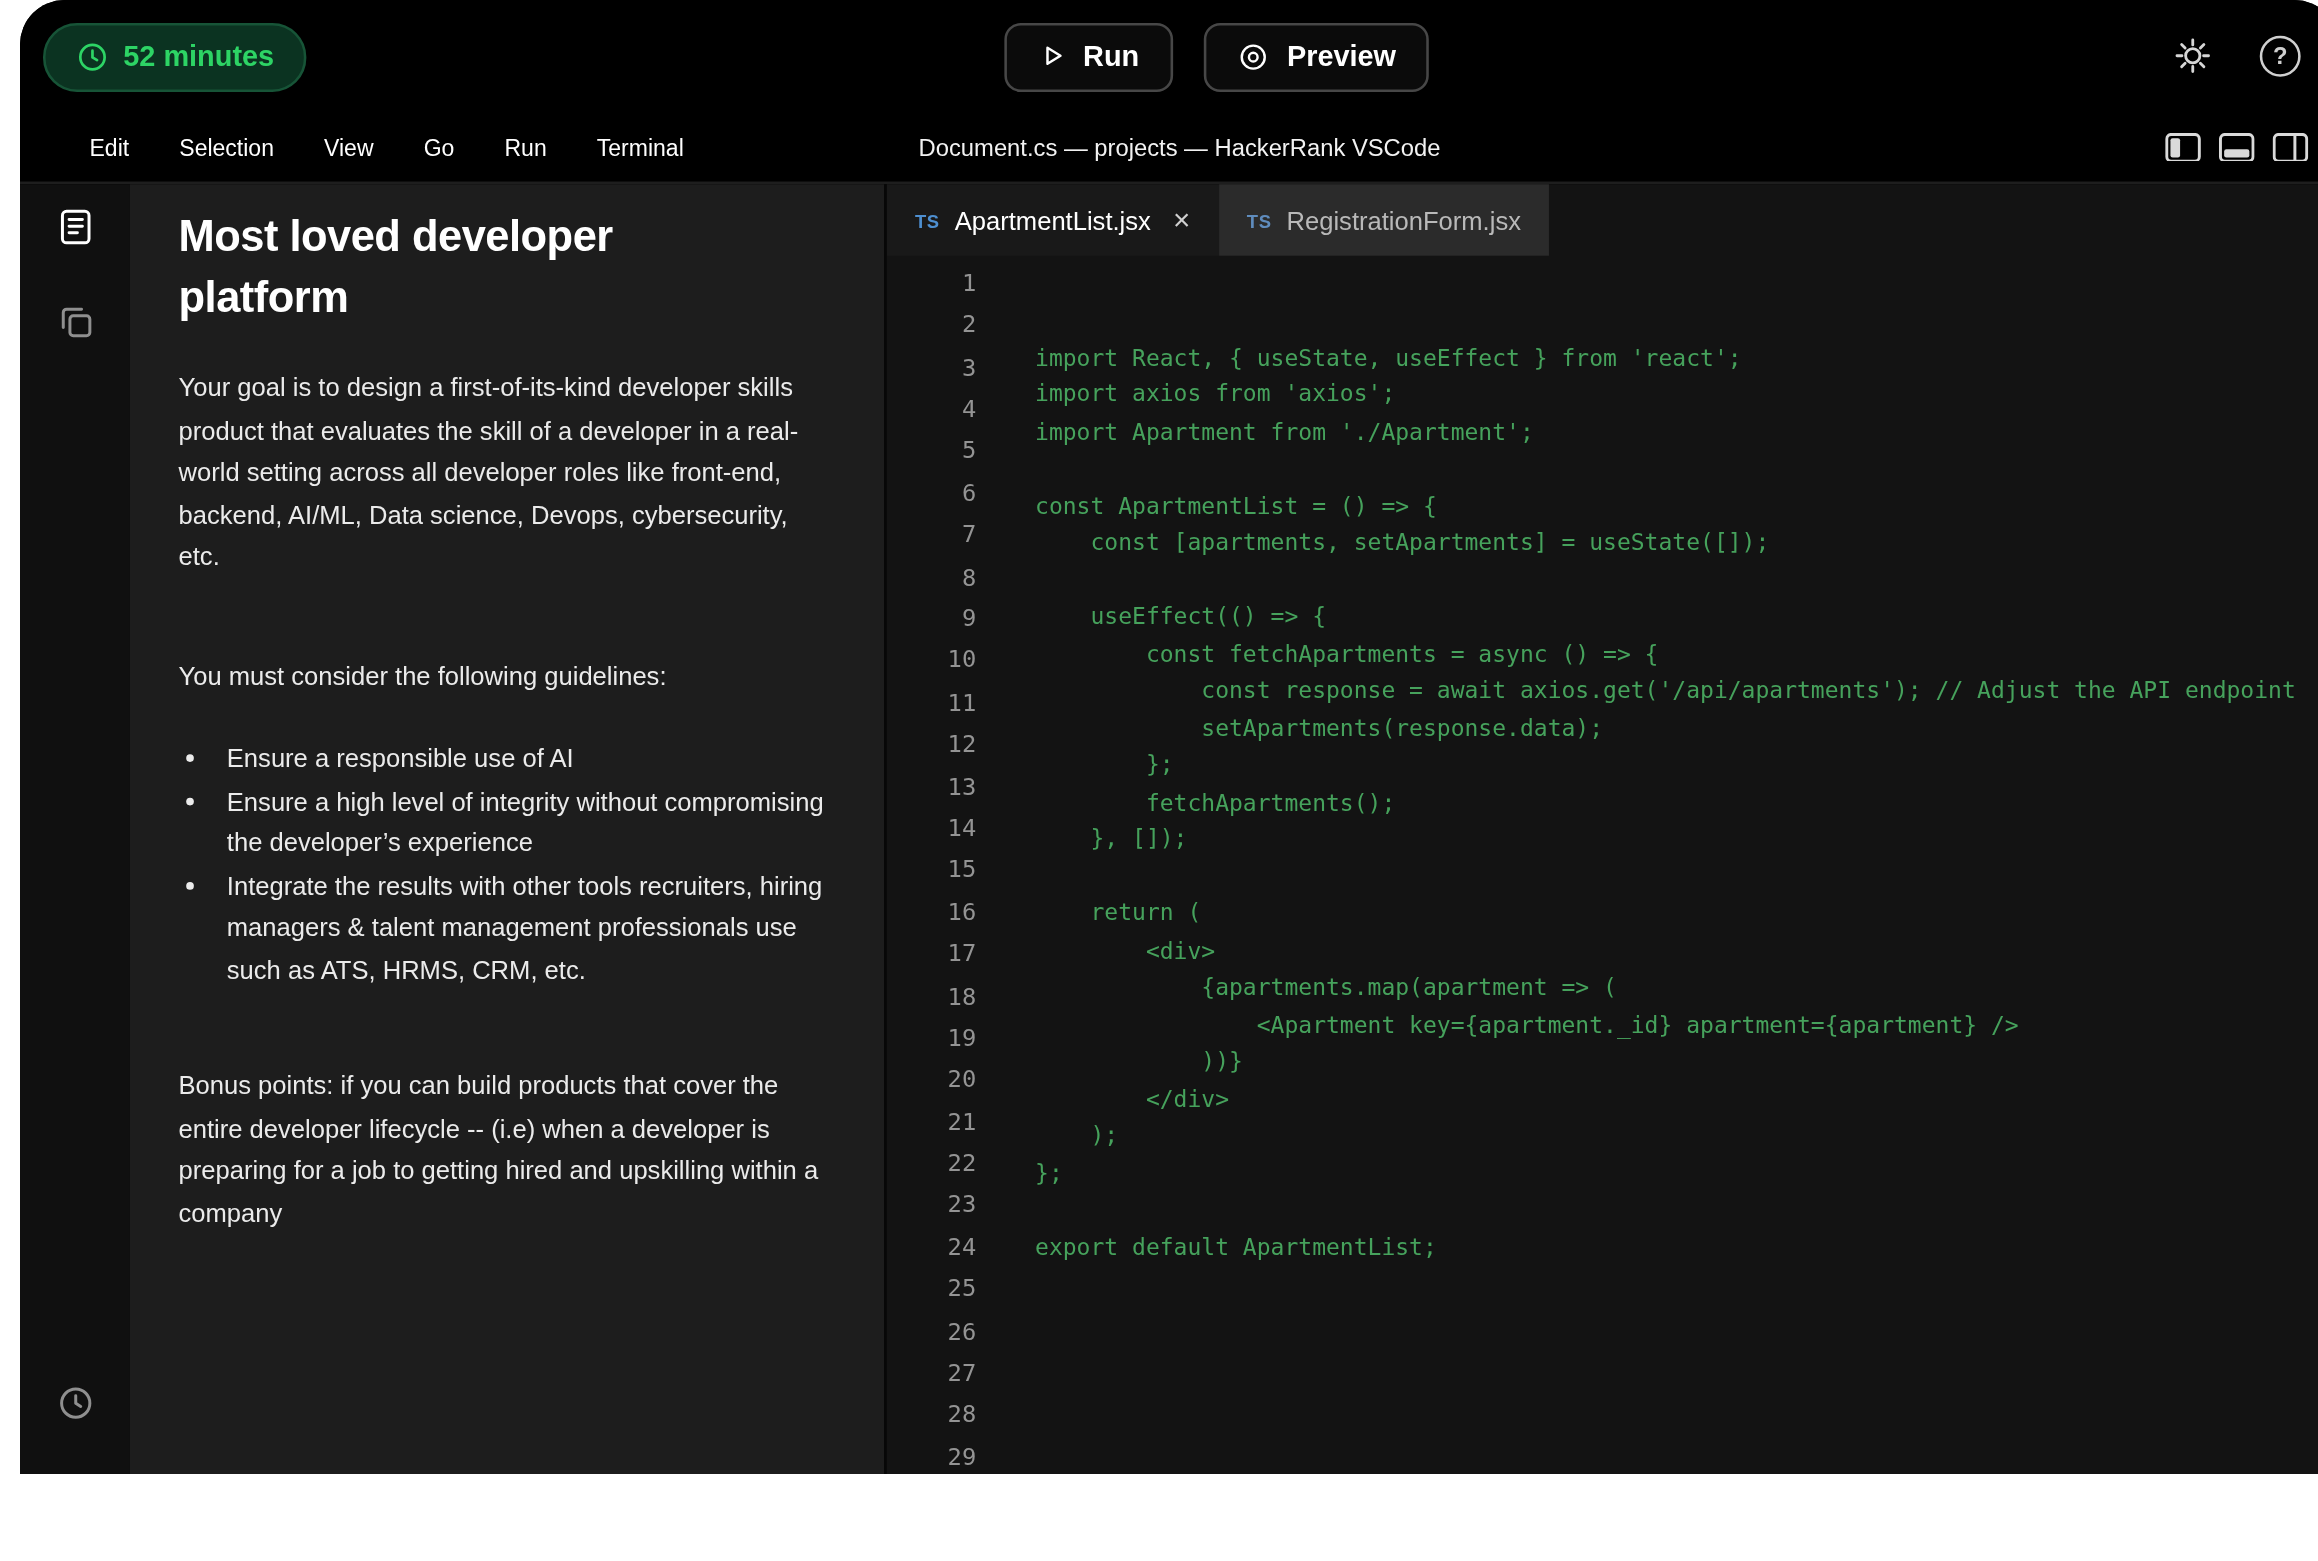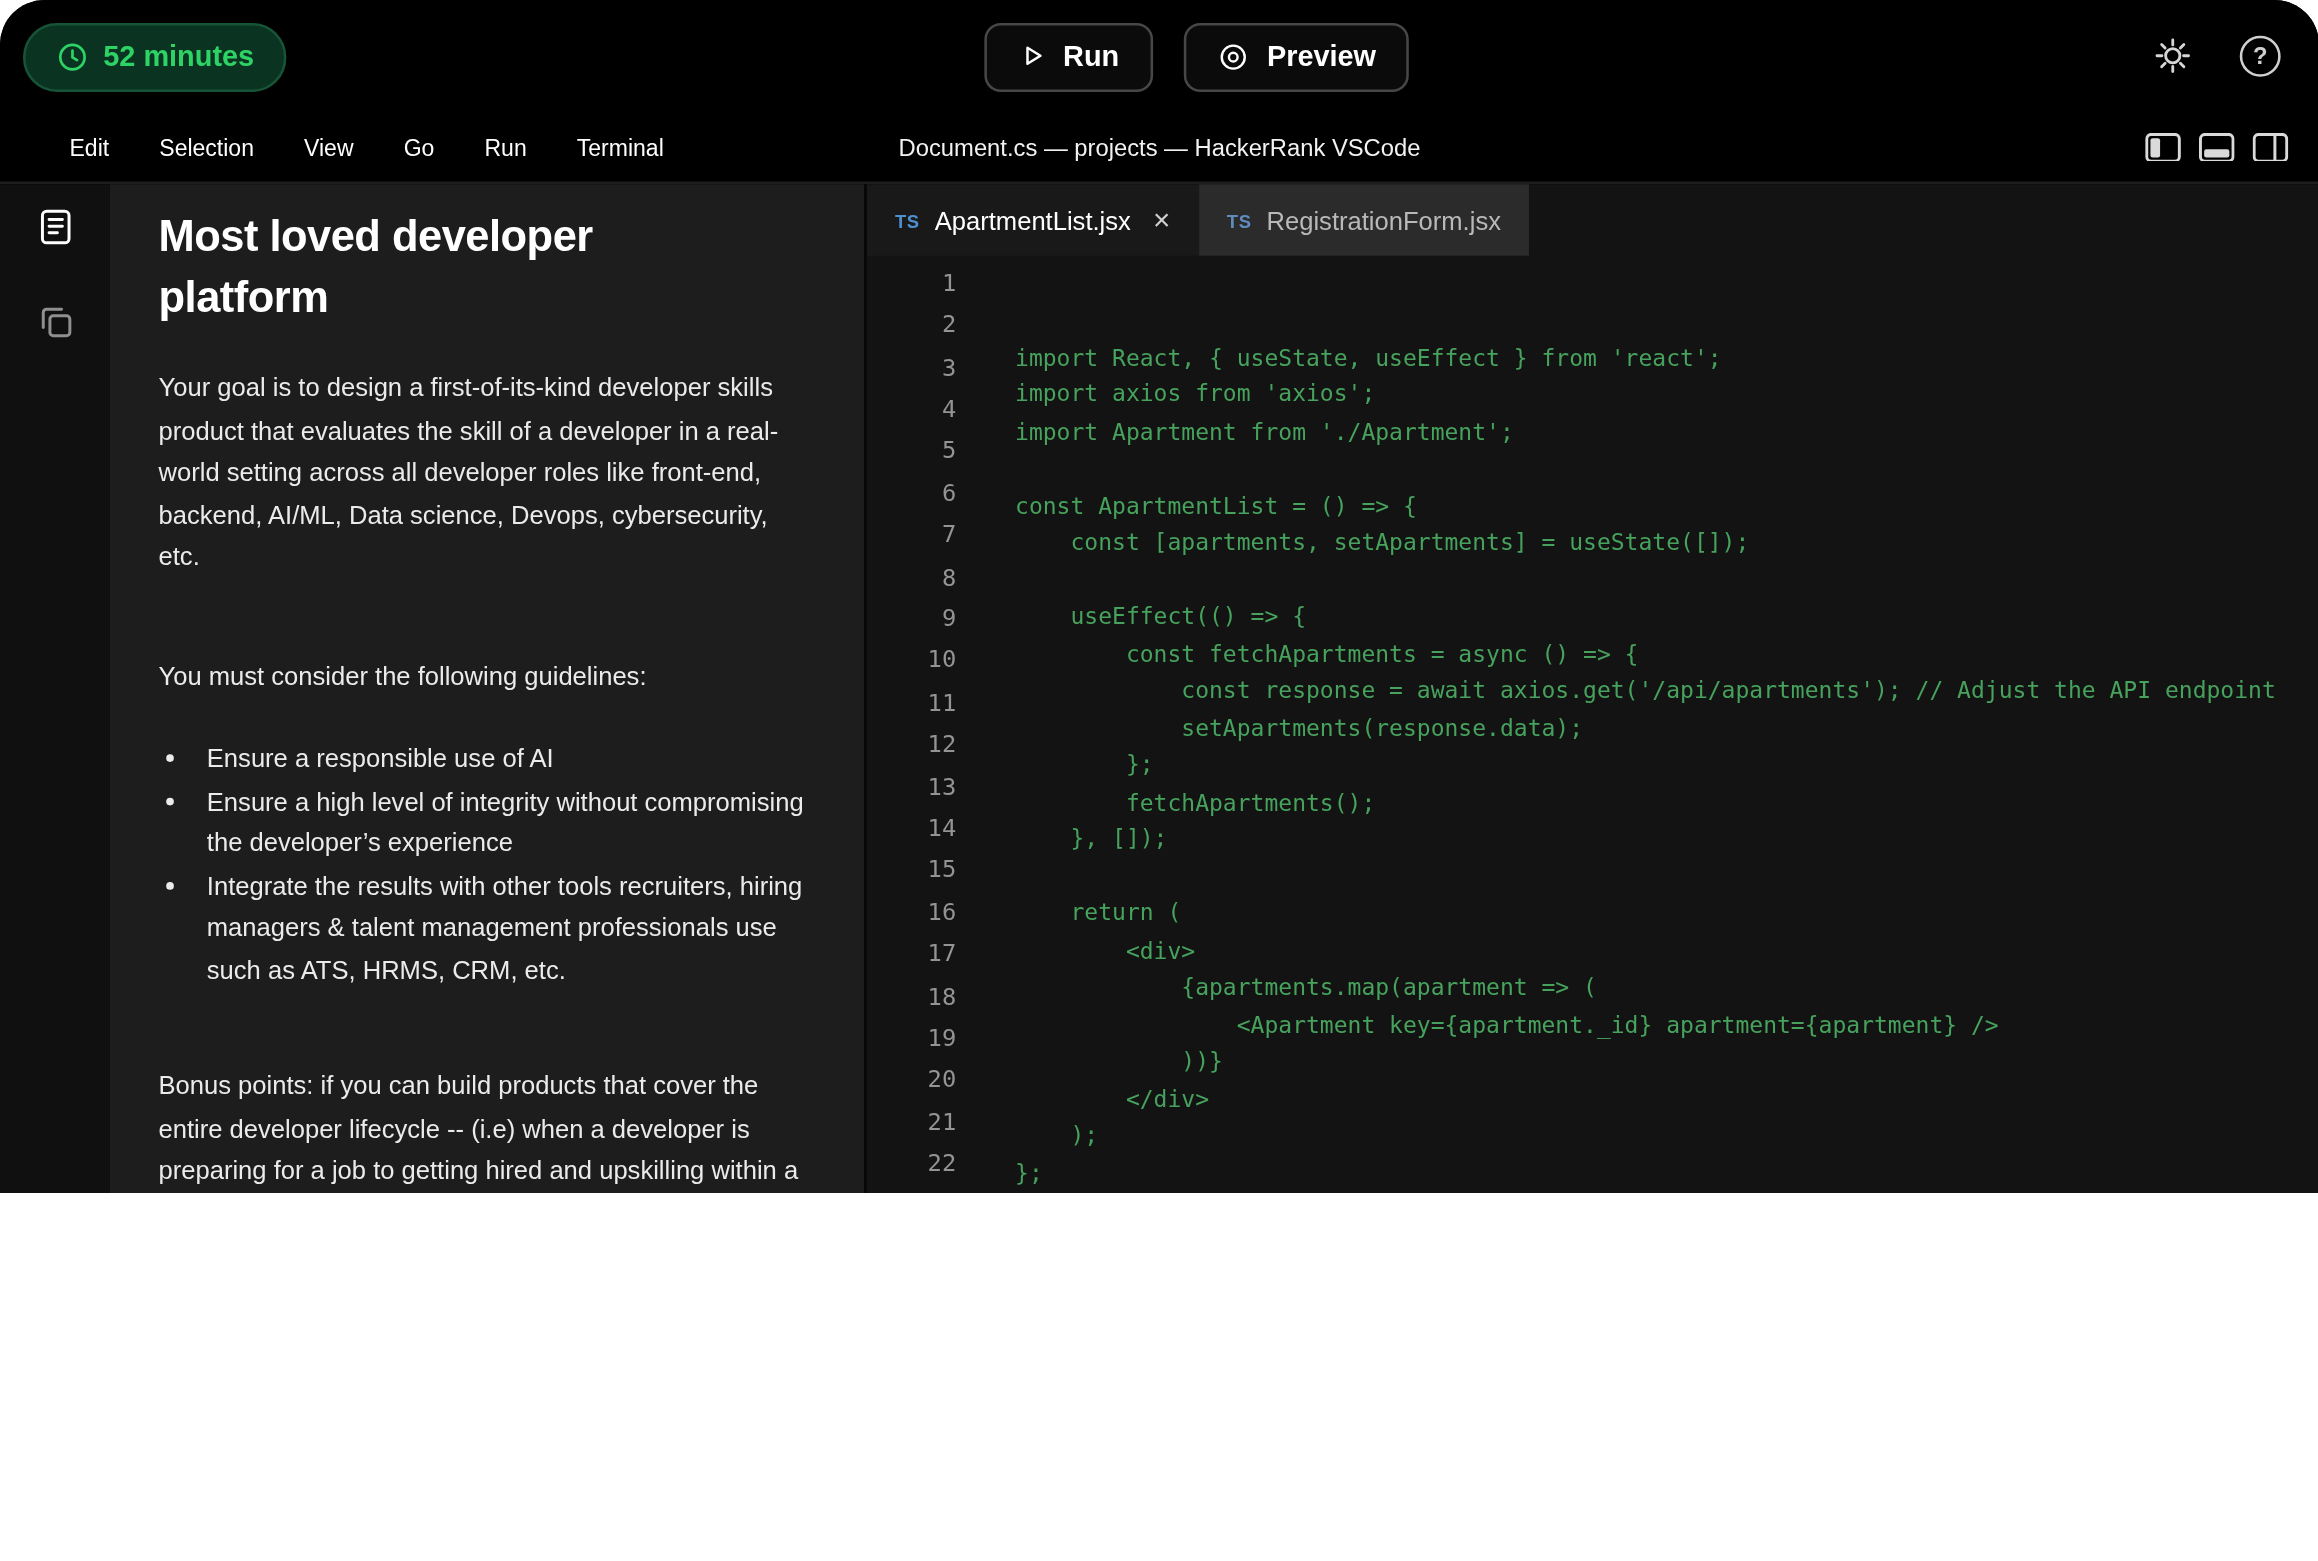--- a/index.html
+++ b/index.html
@@ -1,17 +1,17 @@
 <!DOCTYPE html>
 <html style="font-size:9.3px"><head>
 <meta charset="utf-8">
 <style>
   * { margin:0; padding:0; box-sizing:border-box; }
   html, body { background:#ffffff; font-family:"Liberation Sans", sans-serif; }
-  .stage { width:2319px; height:1193px; overflow:hidden; background:#ffffff; position:relative; }
+  .stage { width:2319px; height:1474px; overflow:hidden; background:#ffffff; position:relative;padding-left:20px; }
   .app {
     width:907px; height:611px;
     transform:scale(2.5568); transform-origin:0 0;
     background:#000; border-radius:17.4px; overflow:hidden;
     position:relative; color:#fff;
   }
 
   
   .topbar { height:44px; background:#000; display:flex; align-items:center; position:relative; }
   .timer {

